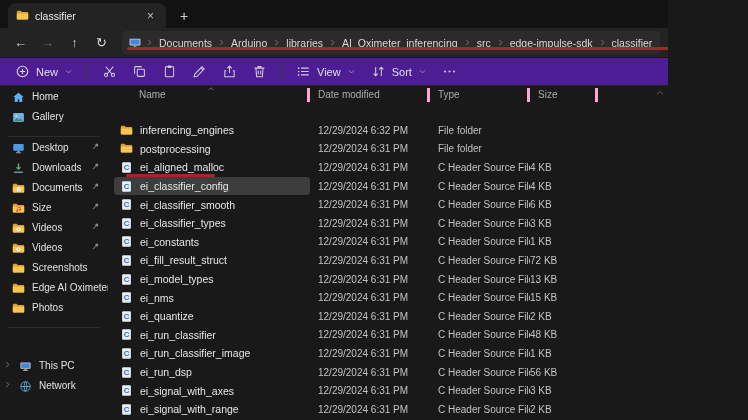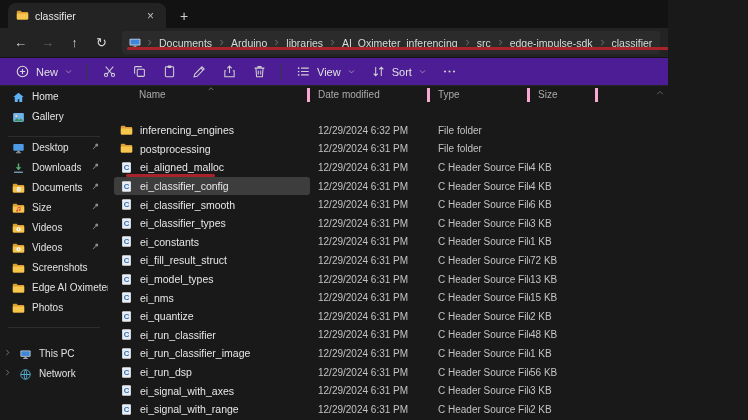--- a/index.html
+++ b/index.html
@@ -45,21 +45,21 @@
   
   .body{display:flex;height:334px}
   .sidebar{width:108px;padding-top:5px;flex-shrink:0;overflow:hidden}
   .side-item{height:20px;display:flex;align-items:flex-start;gap:7px;padding-left:12px;border-radius:4px;color:#e2e2e2}
   .side-item.has-exp{padding-left:3px}
   .side-item .icn{width:13px;height:13px}
   .side-item .exp{width:9px;height:9px;opacity:.8}
   .side-label{font-size:10px;white-space:nowrap;overflow:hidden}
   .side-item .pin{width:9px;height:9px;margin-left:auto;margin-right:8px;opacity:.8}
   .side-divider{height:1px;background:#2d2d2d;margin:5px 8px}
-  .side-group.bottom{margin-top:20px}
+  .side-group.bottom{margin-top:32px}
 
   
   .main{flex:1;position:relative;padding-left:6px}
   .list-header{display:grid;grid-template-columns:196px 120px 100px 68px;height:17px;align-items:center}
   .hcol{position:relative;height:14px;line-height:14px;border-right:3px solid #f9a8d4;
     padding-left:8px;color:#ababab;font-size:10px;white-space:nowrap}
   .hcol.name{padding-left:25px}
   .sort-ind{position:absolute;top:-3px;left:50%;transform:translateX(-50%);width:8px;height:8px;opacity:.85}
   .rows{margin-top:18px}
   .row{display:grid;grid-template-columns:196px 120px 100px 68px;height:18.6px;align-items:center}

